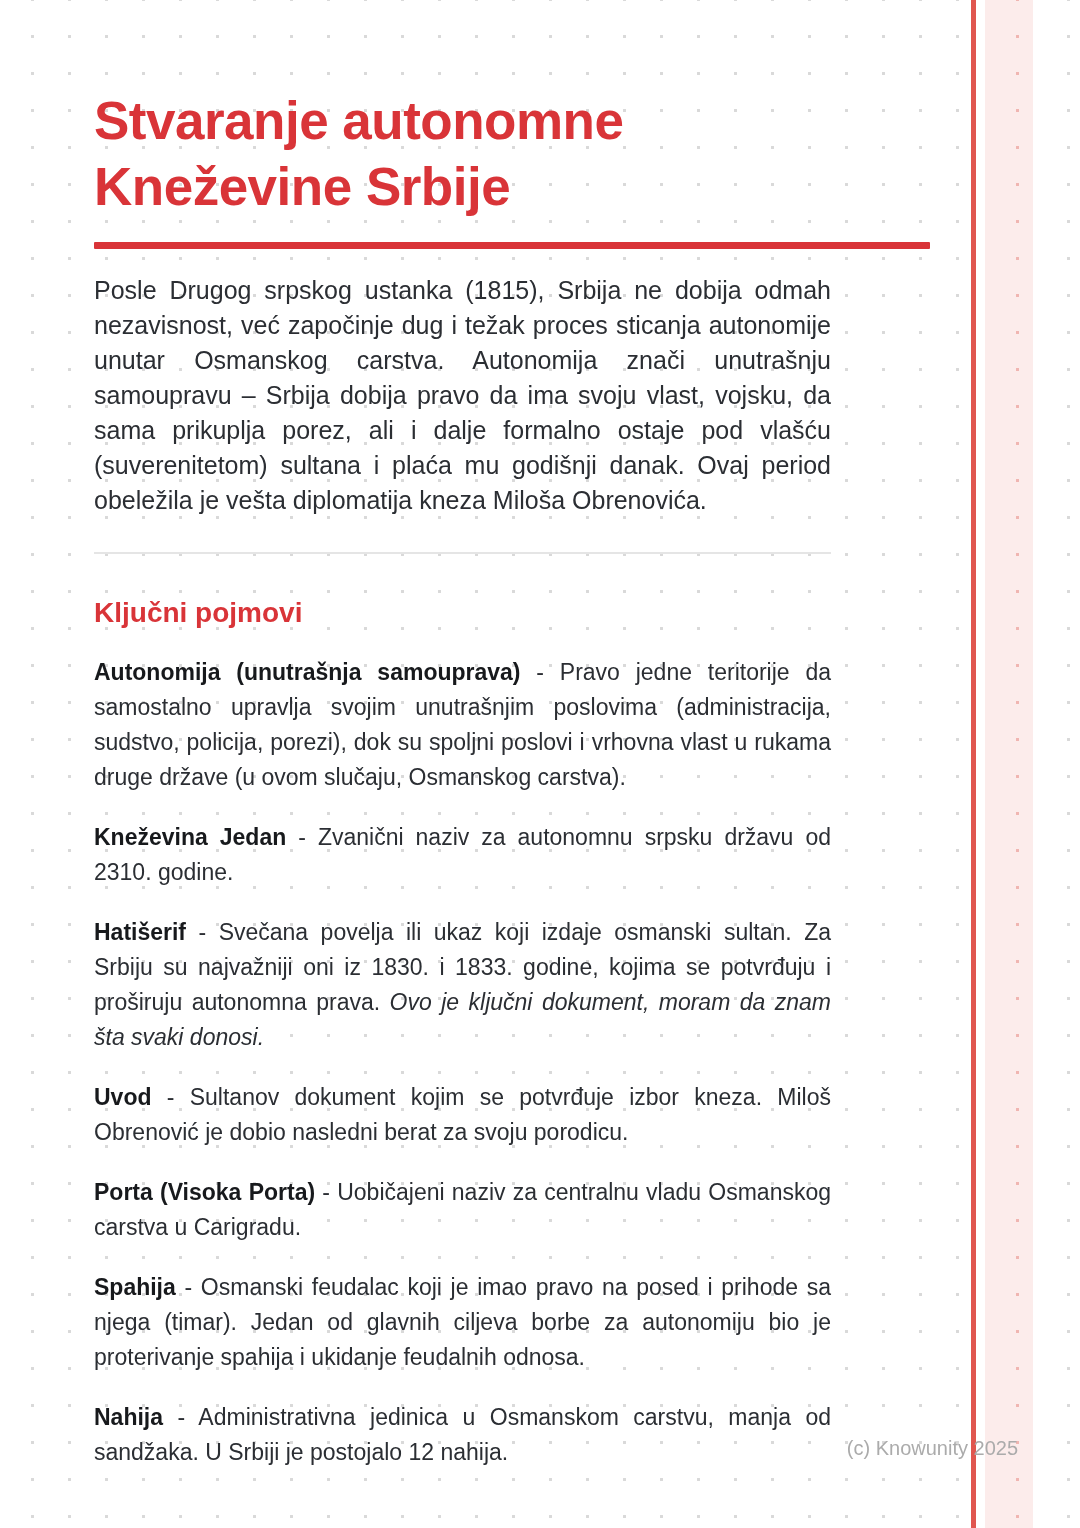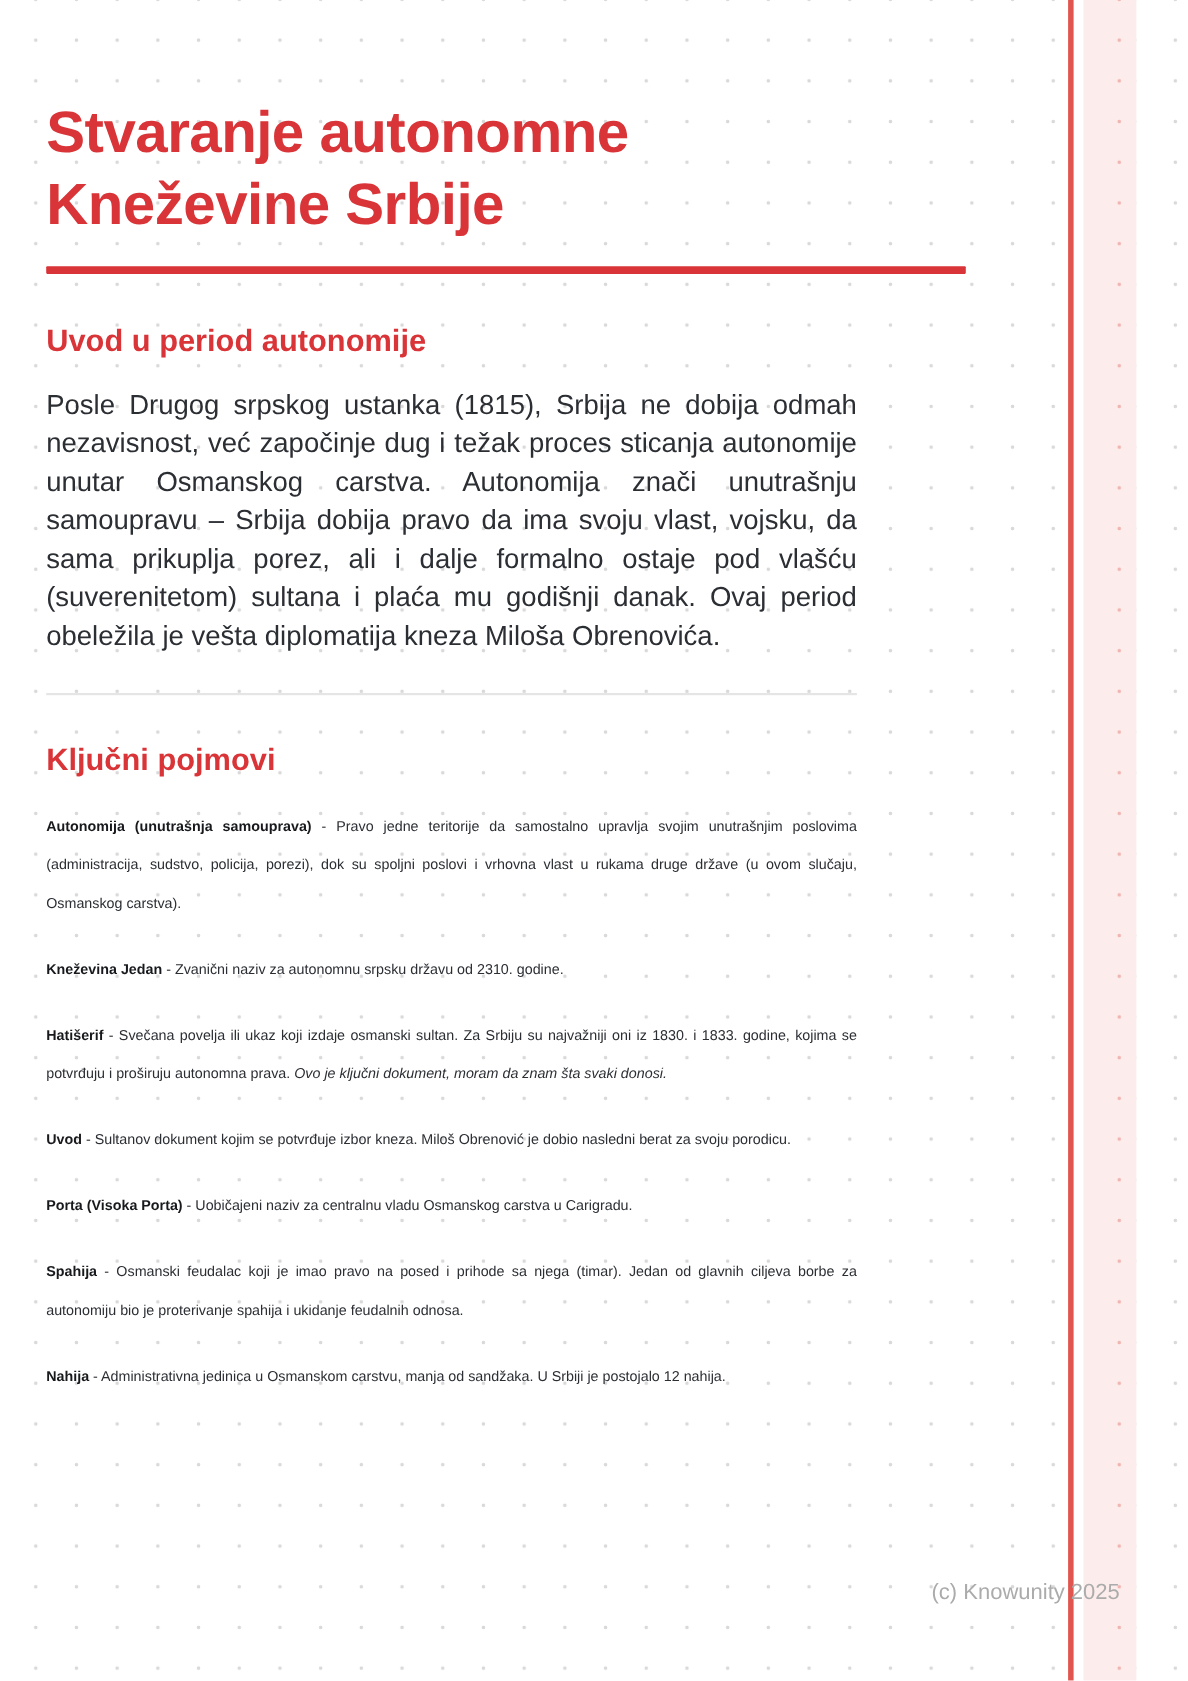--- a/index.html
+++ b/index.html
@@ -23,21 +23,21 @@
   }
   .edge-band {
     position:absolute; top:0; bottom:0; left:985px; width:48px;
     background-color:var(--band,#fceceb);
     background-image: radial-gradient(circle, var(--band_dot,#f0b5b1) 1.4px, transparent 1.9px);
     background-size: 37px 37px;
     background-position: 14px 18px;
   }
   .content {
     position:relative; z-index:1;
-    padding: 88px 0 0 42px;
+    padding: 88px 0 0 94px;
     width: 836px;
   }
   h1.title {
     margin:0;
     max-width:720px;
     color:var(--accent,#d93438);
     font-size:53px;
     line-height:66px;
     font-weight:700;
     letter-spacing:-0.5px;
@@ -64,21 +64,21 @@
     text-align:justify;
   }
   .divider {
     width:737px; height:2px;
     margin-top:34px;
     background:var(--divider,#e5e5e5);
   }
   p.term {
     width:737px;
     margin:25px 0 0;
-    font-size:13px;
+    font-size:23px;
     line-height:35px;
     text-align:justify;
   }
   p.term strong { color:#17191c; font-weight:700; }
   p.term em { font-style:italic; }
   .footer {
     position:absolute; z-index:2;
     right:62px; bottom:68px;
     font-size:20px;
     color:var(--footer,#ababab);
@@ -89,21 +89,20 @@
 
 <div class="page">
   <div class="dot-grid"></div>
   <div class="edge-line"></div>
   <div class="edge-band"></div>
 
   <div class="content">
     <h1 class="title">Stvaranje autonomne Kneževine Srbije</h1>
     <div class="title-rule"></div>
 
-    <h2 class="section">Uvod u period autonomije</h2>
     <p class="body">Posle Drugog srpskog ustanka (1815), Srbija ne dobija odmah nezavisnost, već započinje dug i težak proces sticanja autonomije unutar Osmanskog carstva. Autonomija znači unutrašnju samoupravu – Srbija dobija pravo da ima svoju vlast, vojsku, da sama prikuplja porez, ali i dalje formalno ostaje pod vlašću (suverenitetom) sultana i plaća mu godišnji danak. Ovaj period obeležila je vešta diplomatija kneza Miloša Obrenovića.</p>
 
     <div class="divider"></div>
 
     <h2 class="section second">Ključni pojmovi</h2>
 
     <p class="term"><strong>Autonomija (unutrašnja samouprava)</strong><span> - Pravo jedne teritorije da samostalno upravlja svojim unutrašnjim poslovima (administracija, sudstvo, policija, porezi), dok su spoljni poslovi i vrhovna vlast u rukama druge države (u ovom slučaju, Osmanskog carstva).</span><em></em></p>
 
     <p class="term"><strong>Kneževina Jedan</strong><span> - Zvanični naziv za autonomnu srpsku državu od 2310. godine.</span><em></em></p>
 

